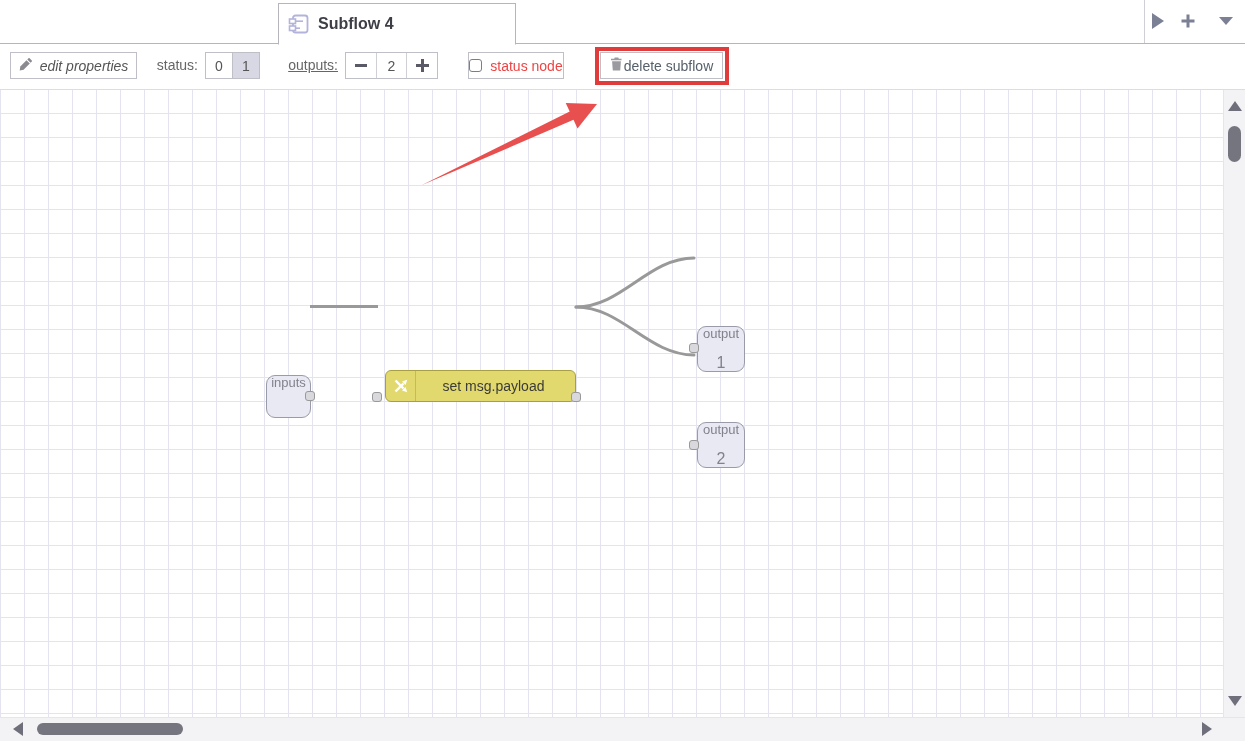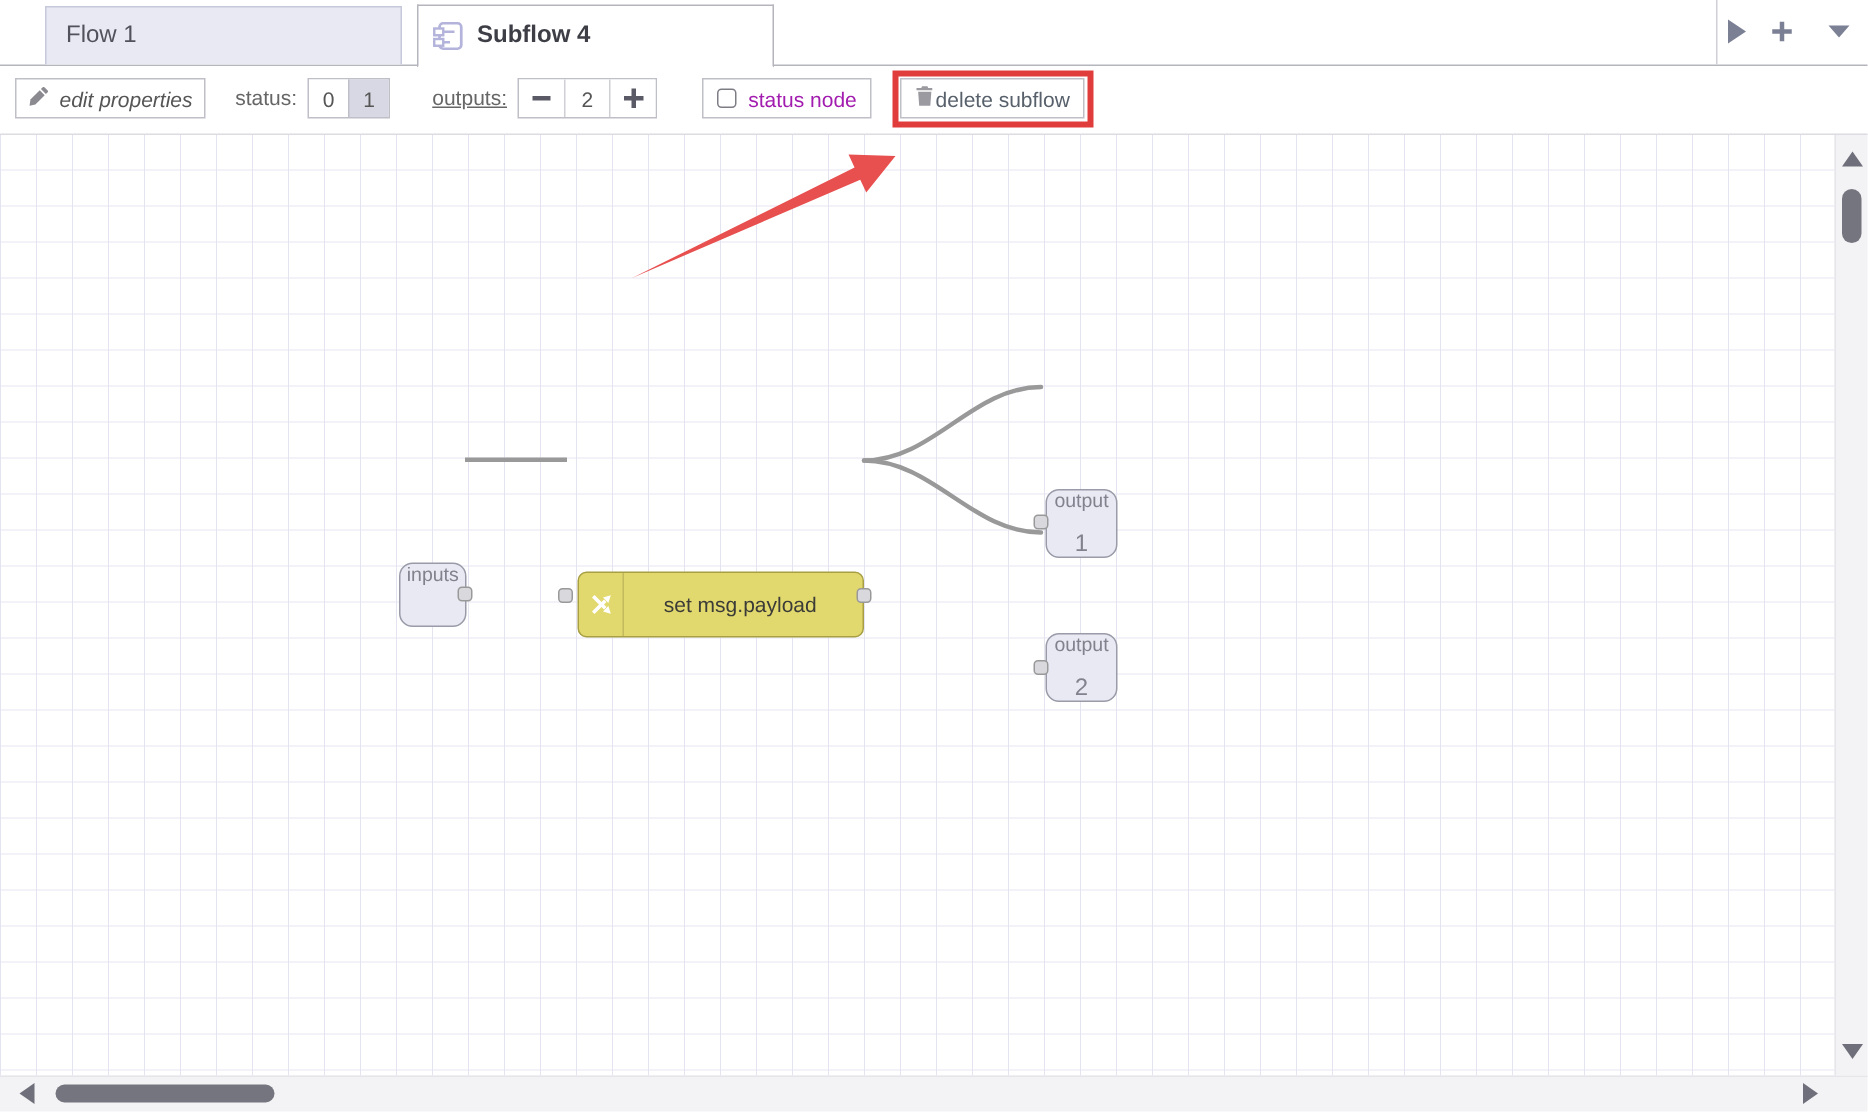--- a/index.html
+++ b/index.html
@@ -50,21 +50,21 @@
   .spin-group { position:absolute; left:345px; top:8px; width:93px; height:27px;
                 border:1px solid #bfbfc7; display:flex; }
   .spin-group .sp { flex:1; display:flex; align-items:center; justify-content:center;
                     background:#fff; color:#555; font-size:14px; }
   .spin-group .sp + .sp { border-left:1px solid #cfcfd6; }
   .spin-group .sp.btn { cursor:pointer; }
   .minus-glyph { width:12px; height:3px; background:#5a5a66; }
   .plus-glyph { position:relative; width:13px; height:13px; }
   .plus-glyph::before { content:""; position:absolute; left:0; top:5px; width:13px; height:3px; background:#5a5a66; }
   .plus-glyph::after  { content:""; position:absolute; left:5px; top:0; width:3px; height:13px; background:#5a5a66; }
-  #btn-status { left:468px; width:113px; gap:8px; color:#a21caf; }
+  #btn-status { left:468px; width:96px; gap:8px; color:#ef4444; }
   .checkbox { width:13px; height:13px; border:1px solid #7d7d86; border-radius:3px; background:#fff; }
   #btn-delete { left:600px; width:123px; gap:1px; color:#57606b; }
   .red-box { position:absolute; left:595px; top:3px; width:134px; height:38px;
              border:4px solid #e03c3c; pointer-events:none; z-index:2; }
 
   
   .canvas { position:absolute; left:0; top:90px; width:1223px; height:627px;
             background-color:#fff;
             background-image:
               linear-gradient(to right, #e4e4f1 1px, transparent 1px),
@@ -74,21 +74,21 @@
 
   .io-node { position:absolute; background:#e9e9f3; border:1px solid #999ba8; border-radius:9px;
              display:flex; flex-direction:column; align-items:center; justify-content:space-between;
              color:#82828e; cursor:pointer; }
   #node-input  { left:266px; top:285px; width:45px; height:43px; font-size:13px; }
   #node-out1   { left:697px; top:236px; width:48px; height:46px; }
   #node-out2   { left:697px; top:332px; width:48px; height:46px; }
   .io-word { font-size:13px; line-height:14px; }
   .io-num  { font-size:16px; line-height:17px; }
 
-  .change-node { position:absolute; left:385px; top:291px; width:191px; height:44px;
+  .change-node { position:absolute; left:385px; top:280px; width:191px; height:32px;
                  background:#e2d96e; border:1px solid #a89f45; border-radius:6px;
                  display:flex; align-items:stretch; cursor:pointer; }
   .change-node .node-icon { width:30px; border-right:1px solid rgba(0,0,0,.14);
                             display:flex; align-items:center; justify-content:center; }
   .change-node .node-label { flex:1; display:flex; align-items:center; justify-content:center;
                              font-size:14px; color:#3b3b38; padding-right:4px; }
 
   .port { position:absolute; width:10px; height:10px; background:#d9d9dd;
           border:1px solid #999; border-radius:3px; cursor:crosshair; }
   #port-input-out  { left:305px; top:301px; }
@@ -111,23 +111,20 @@
             background:#74757f; border-radius:6.5px; cursor:grab; }
   .hthumb { position:absolute; left:37px; top:723px; width:146px; height:12px;
             background:#74757f; border-radius:6px; cursor:grab; }
 </style>
 </head>
 <body>
 
 <div id="app">
 
   <div class="tabbar">
-    <div class="tab tab-flow1">
-      <span>Flow 1</span>
-    </div>
     <div class="tab tab-subflow">
       <span class="ticon">
         <svg width="22" height="22" viewBox="0 0 22 22">
           <rect x="5" y="2.5" width="14.5" height="17" rx="2.5" fill="none" stroke="#b3b3dc" stroke-width="1.8"></rect>
           <rect x="1.5" y="6" width="6" height="4.5" fill="#fff" stroke="#b3b3dc" stroke-width="1.6"></rect>
           <rect x="1.5" y="13" width="6" height="4.5" fill="#fff" stroke="#b3b3dc" stroke-width="1.6"></rect>
           <line x1="7.5" y1="8.2" x2="15" y2="8.2" stroke="#b3b3dc" stroke-width="1.6"></line>
           <line x1="7.5" y1="15.2" x2="12" y2="15.2" stroke="#b3b3dc" stroke-width="1.6"></line>
         </svg>
       </span>

